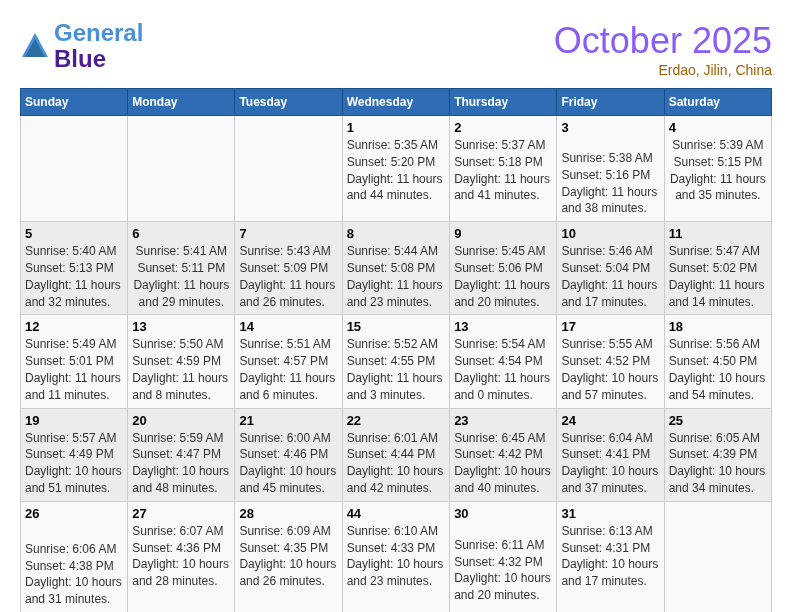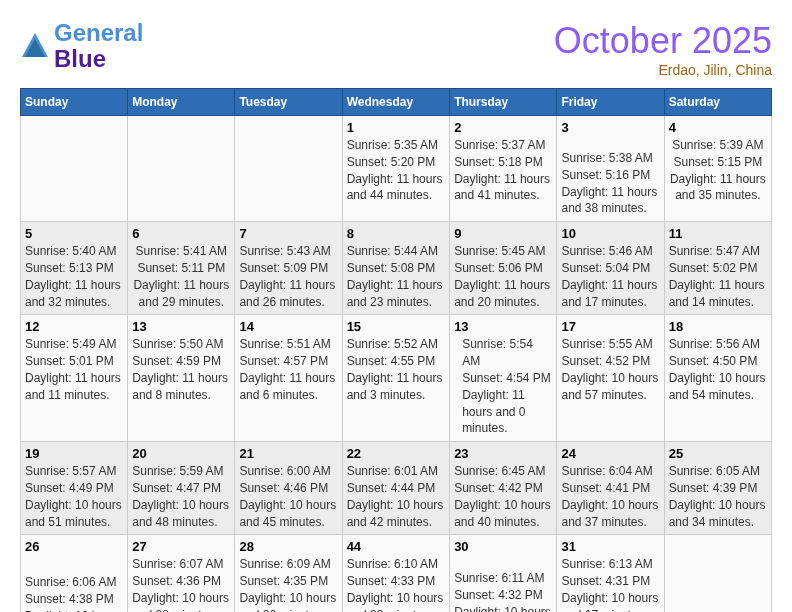--- a/index.html
+++ b/index.html
@@ -211,21 +211,21 @@
 Daylight: 11 hours and 6 minutes.</div>
         </td>
         <td>
           <span class="day-num">15</span>
           <div class="day-info" style="white-space: pre-line;">Sunrise: 5:52 AM
 Sunset: 4:55 PM
 Daylight: 11 hours and 3 minutes.</div>
         </td>
         <td>
           <span class="day-num">13</span>
-          <div class="day-info" style="white-space: pre-line; margin-left: 8px;">Sunrise: 5:54 AM
+          <div class="day-info" style="white-space: pre-line;">Sunrise: 5:54 AM
 Sunset: 4:54 PM
 Daylight: 11 hours and 0 minutes.</div>
         </td>
         <td>
           <span class="day-num">17</span>
           <div class="day-info" style="white-space: pre-line;">Sunrise: 5:55 AM
 Sunset: 4:52 PM
 Daylight: 10 hours and 57 minutes.</div>
         </td>
         <td>

